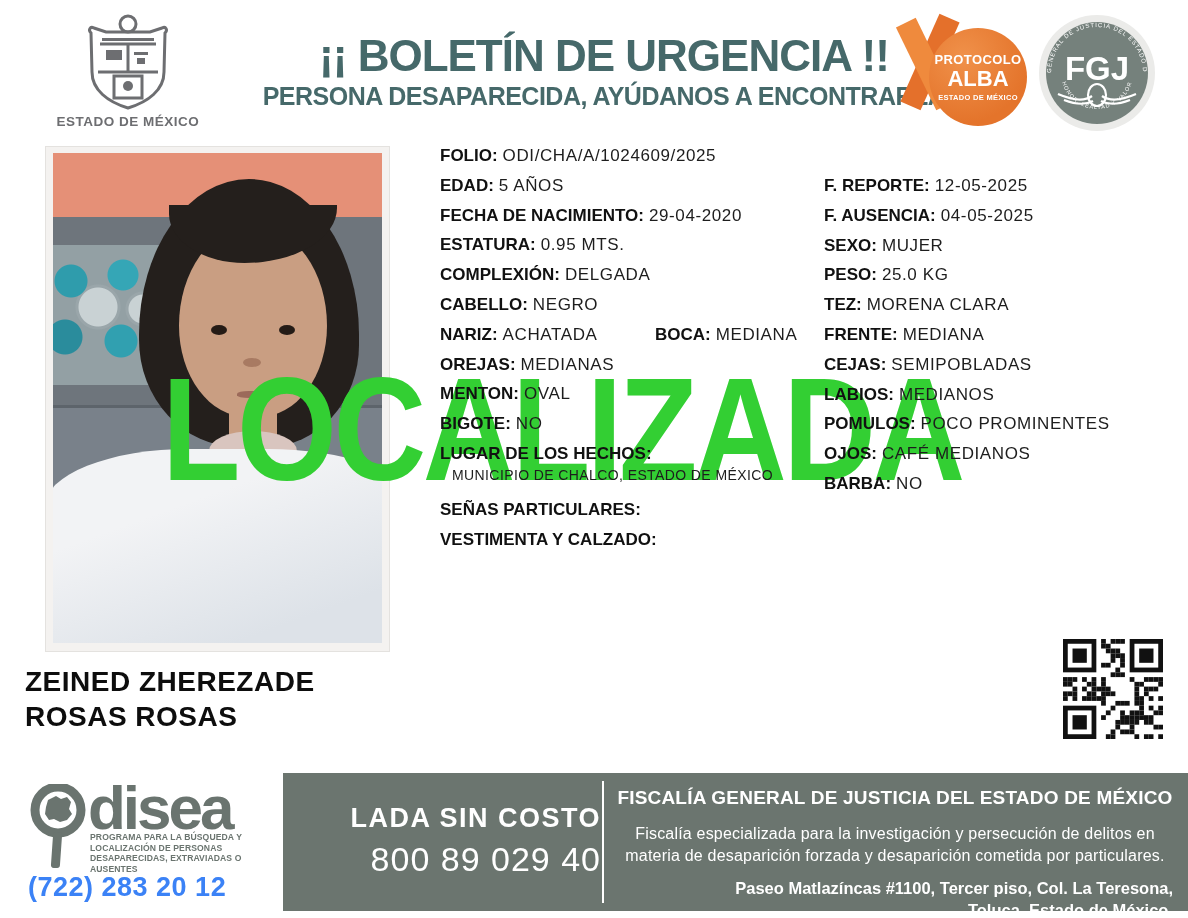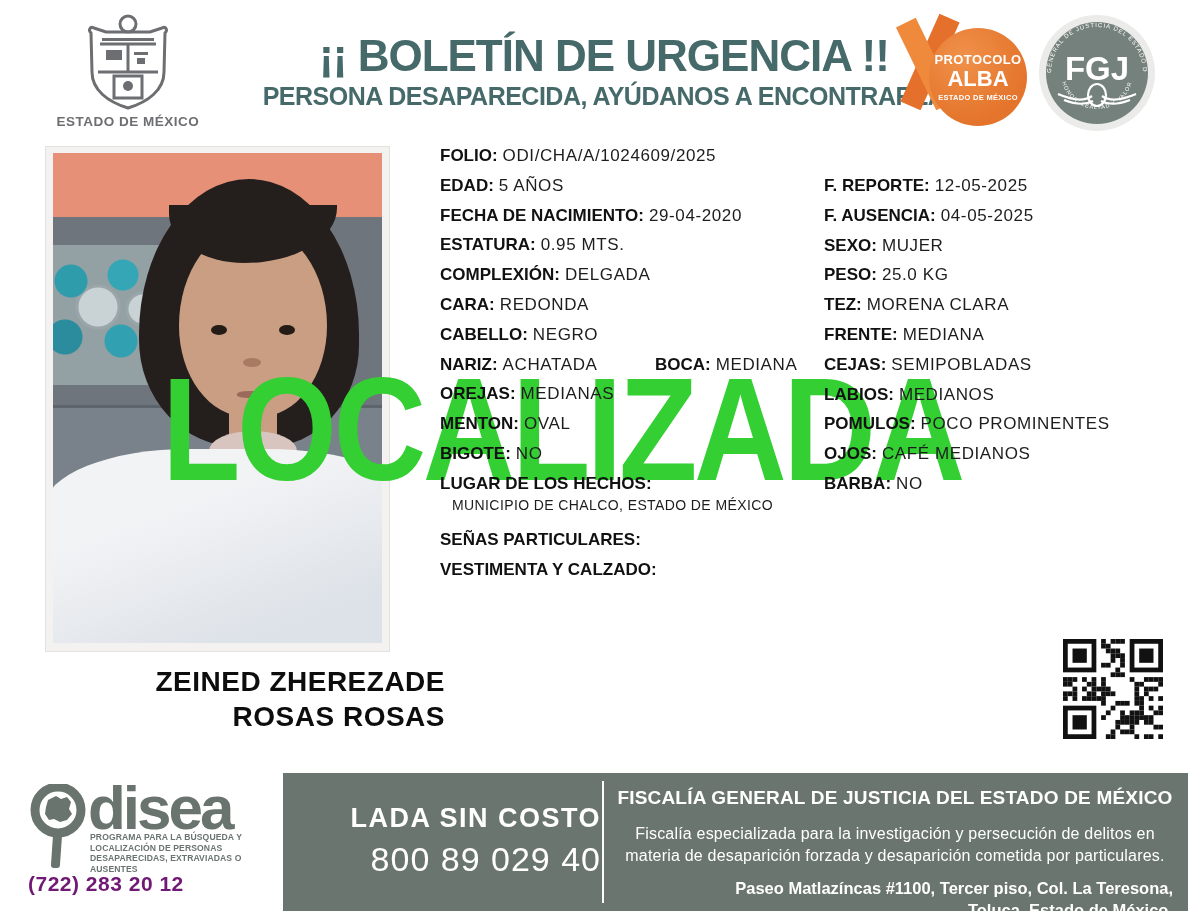--- a/index.html
+++ b/index.html
@@ -67,32 +67,32 @@
   .frow.has-sub{height:56px;}
   .flabel{font-size:17px;font-weight:bold;color:#111;margin-right:5px;}
   .fvalue{font-size:17px;color:#1d1d1d;letter-spacing:.6px;}
   .pair2{position:absolute;left:215px;top:0;}
   .fsub{font-size:14px;color:#1d1d1d;letter-spacing:.4px;margin:3px 0 0 12px;}
 
   
   .watermark{position:absolute;left:162px;top:357px;z-index:2;font-size:146px;font-weight:bold;
              color:#33cf33;line-height:1;letter-spacing:-4px;transform:scaleX(.88);
              transform-origin:left center;pointer-events:none;white-space:nowrap;}
-  .name{position:absolute;left:25px;top:664px;width:420px;z-index:3;text-align:right;
+  .name{position:absolute;left:25px;top:664px;width:420px;z-index:3;text-align:left;
         font-size:28px;font-weight:bold;color:#0d0d0d;line-height:1.25;letter-spacing:.5px;}
   .qr{position:absolute;left:1063px;top:639px;width:100px;height:100px;z-index:3;background:#fff;}
 
   
   .footer{position:absolute;left:0;top:772px;width:1188px;height:140px;z-index:3;}
   .odisea{position:absolute;left:26px;top:4px;width:256px;height:136px;color:#6a746f;text-decoration:underline;}
   .odisea-logo{position:absolute;left:0;top:8px;}
   .odisea-brand{position:absolute;left:62px;top:-4px;font-size:62px;font-weight:bold;letter-spacing:-3px;color:#6a746f;}
   .odisea-program{position:absolute;left:64px;top:56px;width:198px;font-size:8.6px;font-weight:bold;
                   color:#6a746f;letter-spacing:.1px;line-height:1.25;}
-  .odisea-phone{position:absolute;left:2px;top:96px;font-size:21px;font-weight:bold;color:#701a75;letter-spacing:.5px;}
+  .odisea-phone{position:absolute;left:2px;top:96px;font-size:27px;font-weight:bold;color:#3b82f6;letter-spacing:.5px;}
   .graybox{position:absolute;left:283px;top:1px;width:905px;height:138px;background:#6b756f;}
   .lada{position:absolute;left:18px;top:30px;width:300px;text-align:right;color:#fff;}
   .lada-label{font-size:27px;font-weight:bold;letter-spacing:1.5px;}
   .lada-number{font-size:34px;font-weight:normal;letter-spacing:1px;margin-top:6px;}
   .vdivider{position:absolute;left:319px;top:8px;width:2px;height:122px;background:#fff;}
   .fiscalia{position:absolute;left:332px;top:14px;width:560px;color:#fff;}
   .fiscalia-title{font-size:19px;font-weight:bold;text-align:center;letter-spacing:.2px;}
   .fiscalia-desc{font-size:16px;text-align:center;margin-top:14px;line-height:1.35;letter-spacing:.2px;}
   .fiscalia-addr{font-size:16.5px;font-weight:bold;text-align:right;margin-top:12px;line-height:1.3;padding-right:2px;}
 </style>
@@ -180,21 +180,20 @@
       <div class="ph-shirt"></div>
     </div>
   </div>
 
   <div class="fields" id="fields-left">
       <div class="frow"><span><span class="flabel">FOLIO:</span><span class="fvalue">ODI/CHA/A/1024609/2025</span></span></div>
       <div class="frow"><span><span class="flabel">EDAD:</span><span class="fvalue">5 AÑOS</span></span></div>
       <div class="frow"><span><span class="flabel">FECHA DE NACIMIENTO:</span><span class="fvalue">29-04-2020</span></span></div>
       <div class="frow"><span><span class="flabel">ESTATURA:</span><span class="fvalue">0.95 MTS.</span></span></div>
       <div class="frow"><span><span class="flabel">COMPLEXIÓN:</span><span class="fvalue">DELGADA</span></span></div>
-      <div class="frow"><span><span class="flabel">CARA:</span><span class="fvalue">REDONDA</span></span></div>
       <div class="frow"><span><span class="flabel">CABELLO:</span><span class="fvalue">NEGRO</span></span></div>
       <div class="frow"><span><span class="flabel">NARIZ:</span><span class="fvalue">ACHATADA</span></span><span class="pair2"><span class="flabel">BOCA:</span><span class="fvalue">MEDIANA</span></span></div>
       <div class="frow"><span><span class="flabel">OREJAS:</span><span class="fvalue">MEDIANAS</span></span></div>
       <div class="frow"><span><span class="flabel">MENTON:</span><span class="fvalue">OVAL</span></span></div>
       <div class="frow"><span><span class="flabel">BIGOTE:</span><span class="fvalue">NO</span></span></div>
       <div class="frow has-sub"><span><span class="flabel">LUGAR DE LOS HECHOS:</span><span class="fvalue"></span></span><div class="fsub">MUNICIPIO DE CHALCO, ESTADO DE MÉXICO</div></div>
       <div class="frow"><span><span class="flabel">SEÑAS PARTICULARES:</span><span class="fvalue"></span></span></div>
       <div class="frow"><span><span class="flabel">VESTIMENTA Y CALZADO:</span><span class="fvalue"></span></span></div>
     </div>
   <div class="fields" id="fields-right">

